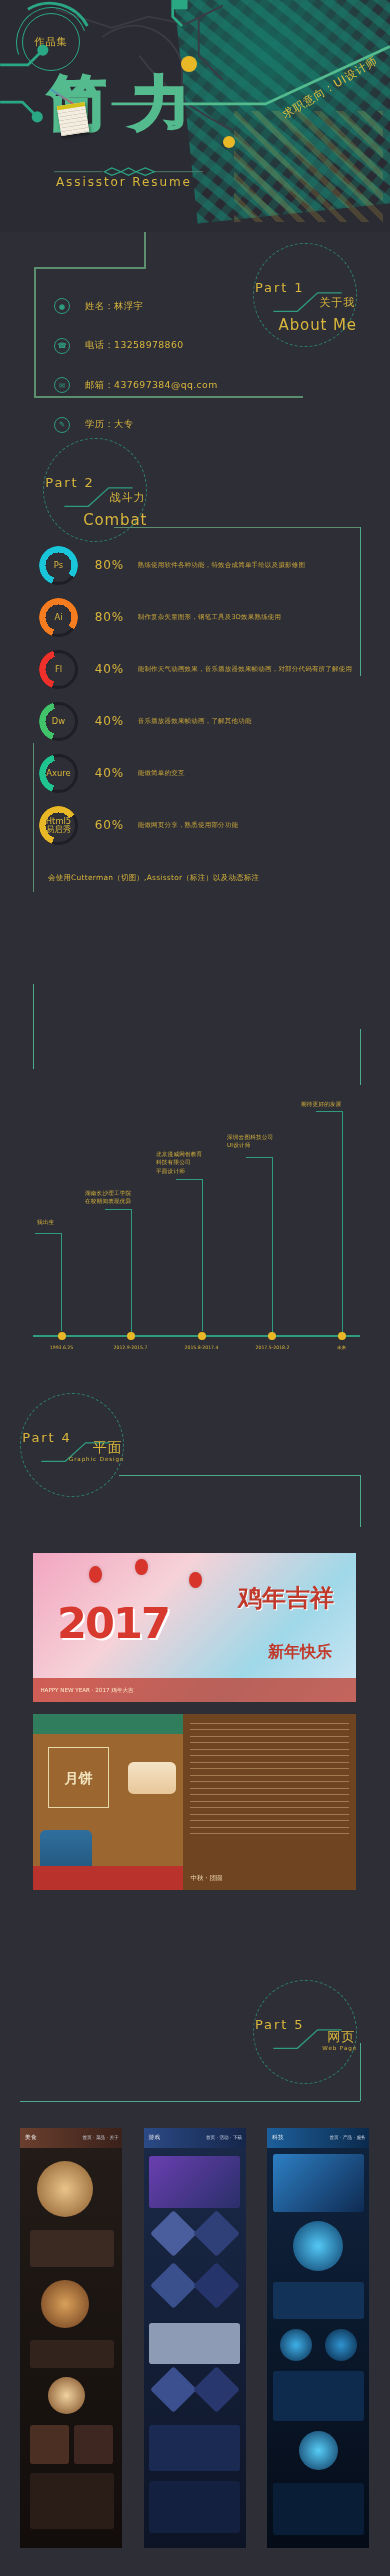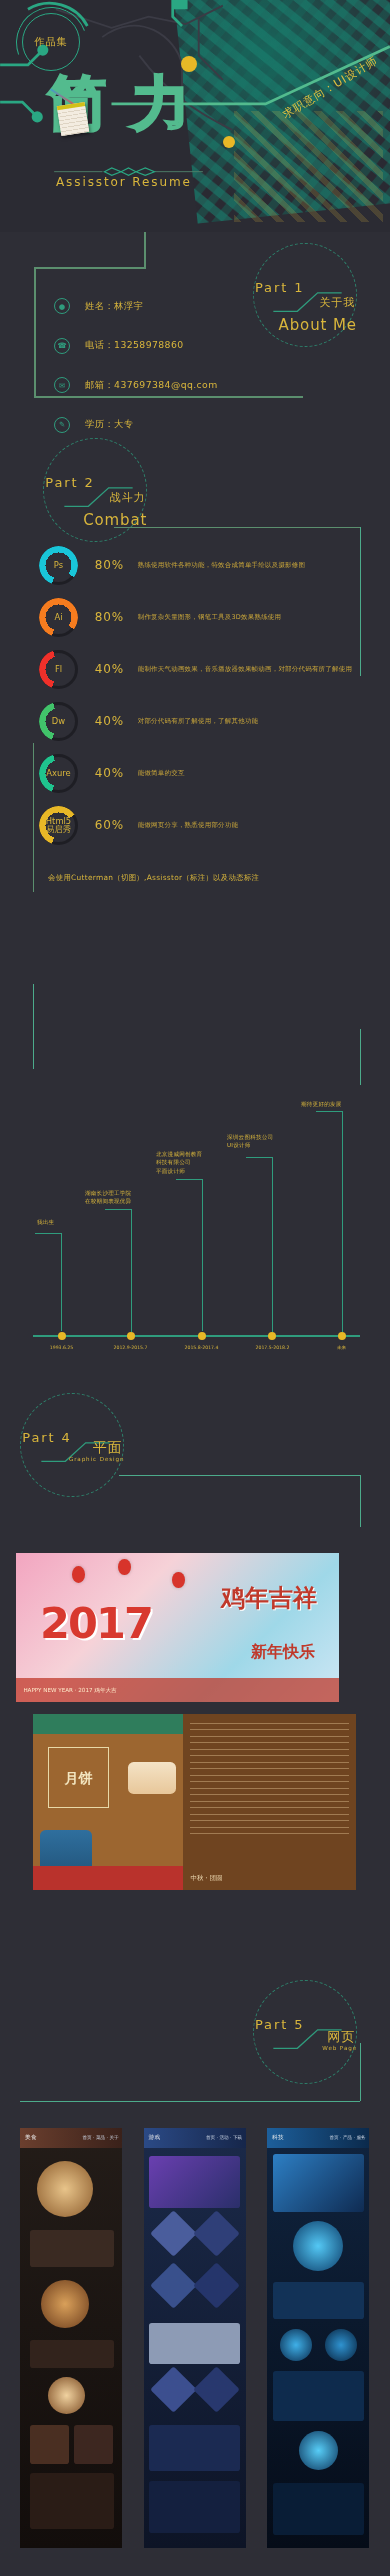--- a/index.html
+++ b/index.html
@@ -89,21 +89,21 @@
   .tl-node { position:absolute; width:8.4px; height:8.4px; border-radius:50%; background:#e8b827; top:264px;}
   .tl-date { position:absolute; top:277px; font-size:4.6px; color:#d9b63c; text-align:center; width:65px;}
   .tl-stem { position:absolute; width:0.9px; background:#2f9c7d;}
   .tl-arm  { position:absolute; height:0.9px; background:#2f9c7d;}
   .tl-lbl  { position:absolute; font-size:5.6px; color:#d9b63c; line-height:8.4px; letter-spacing:0.2px;}
   .tl-frame-l { position:absolute; left:33px; top:984px; width:0.9px; height:85px; background:#4cab8b;}
   .tl-frame-r { position:absolute; left:360px; top:1029px; width:0.9px; height:56px; background:#4cab8b;}
 
   
   .work { position:absolute; overflow:hidden; }
-  .poster1 { left:16px; top:1553px; width:323px; height:149px;
+  .poster1 { left:33px; top:1553px; width:323px; height:149px;
      background:linear-gradient(135deg,#f2a5c0 0%,#f6d2d8 35%,#9fd8e8 70%,#cfe7f5 100%);}
   .poster1 .big2017 { position:absolute; left:24px; top:45px; font-size:43px; font-weight:bold;
      color:#d8392f; letter-spacing:-1.9px; text-shadow:1.9px 1.9px 0 #fff;}
   .poster1 .cnbig { position:absolute; right:22px; top:33px; font-size:24px; font-weight:bold;
      color:#c0392b; line-height:24px; text-align:right; text-shadow:0.9px 0.9px 0 #fff;}
   .poster1 .cnsub { position:absolute; right:24px; top:89px; font-size:16px; font-weight:bold;
      color:#c0392b; }
   .poster1 .lantern { position:absolute; width:13px; height:16.7px; border-radius:50%;
      background:#d7342b; box-shadow:0 0 3.7px rgba(0,0,0,.2);}
   .poster1 .band { position:absolute; left:0; bottom:0; width:100%; height:24px;
@@ -273,21 +273,21 @@
       <div class="spct">40%</div>
       <div class="sdesc">能制作天气动画效果，音乐播放器效果帧动画，对部分代码有所了解使用</div>
     </div>
     <div class="srow">
       <div class="ring-wrap">
         <div class="ring-bg"></div>
         <div class="ring-fg" id="ring3" style="border: none; background: conic-gradient(from 200deg, rgb(65, 195, 106) 0deg, rgb(65, 195, 106) 144deg, rgba(0, 0, 0, 0) 144deg, rgba(0, 0, 0, 0) 360deg); border-radius: 50%; mask: radial-gradient(circle, transparent 13px, rgb(0, 0, 0) 13px);"></div>
         <div class="ring-label">Dw</div>
       </div>
       <div class="spct">40%</div>
-      <div class="sdesc">对部分代码有所了解使用，了解其他功能</div>
+      <div class="sdesc">音乐播放器效果帧动画，了解其他功能</div>
     </div>
     <div class="srow">
       <div class="ring-wrap">
         <div class="ring-bg"></div>
         <div class="ring-fg" id="ring4" style="border: none; background: conic-gradient(from 200deg, rgb(31, 196, 142) 0deg, rgb(31, 196, 142) 144deg, rgba(0, 0, 0, 0) 144deg, rgba(0, 0, 0, 0) 360deg); border-radius: 50%; mask: radial-gradient(circle, transparent 13px, rgb(0, 0, 0) 13px);"></div>
         <div class="ring-label">Axure</div>
       </div>
       <div class="spct">40%</div>
       <div class="sdesc">能做简单的交互</div>
     </div>

